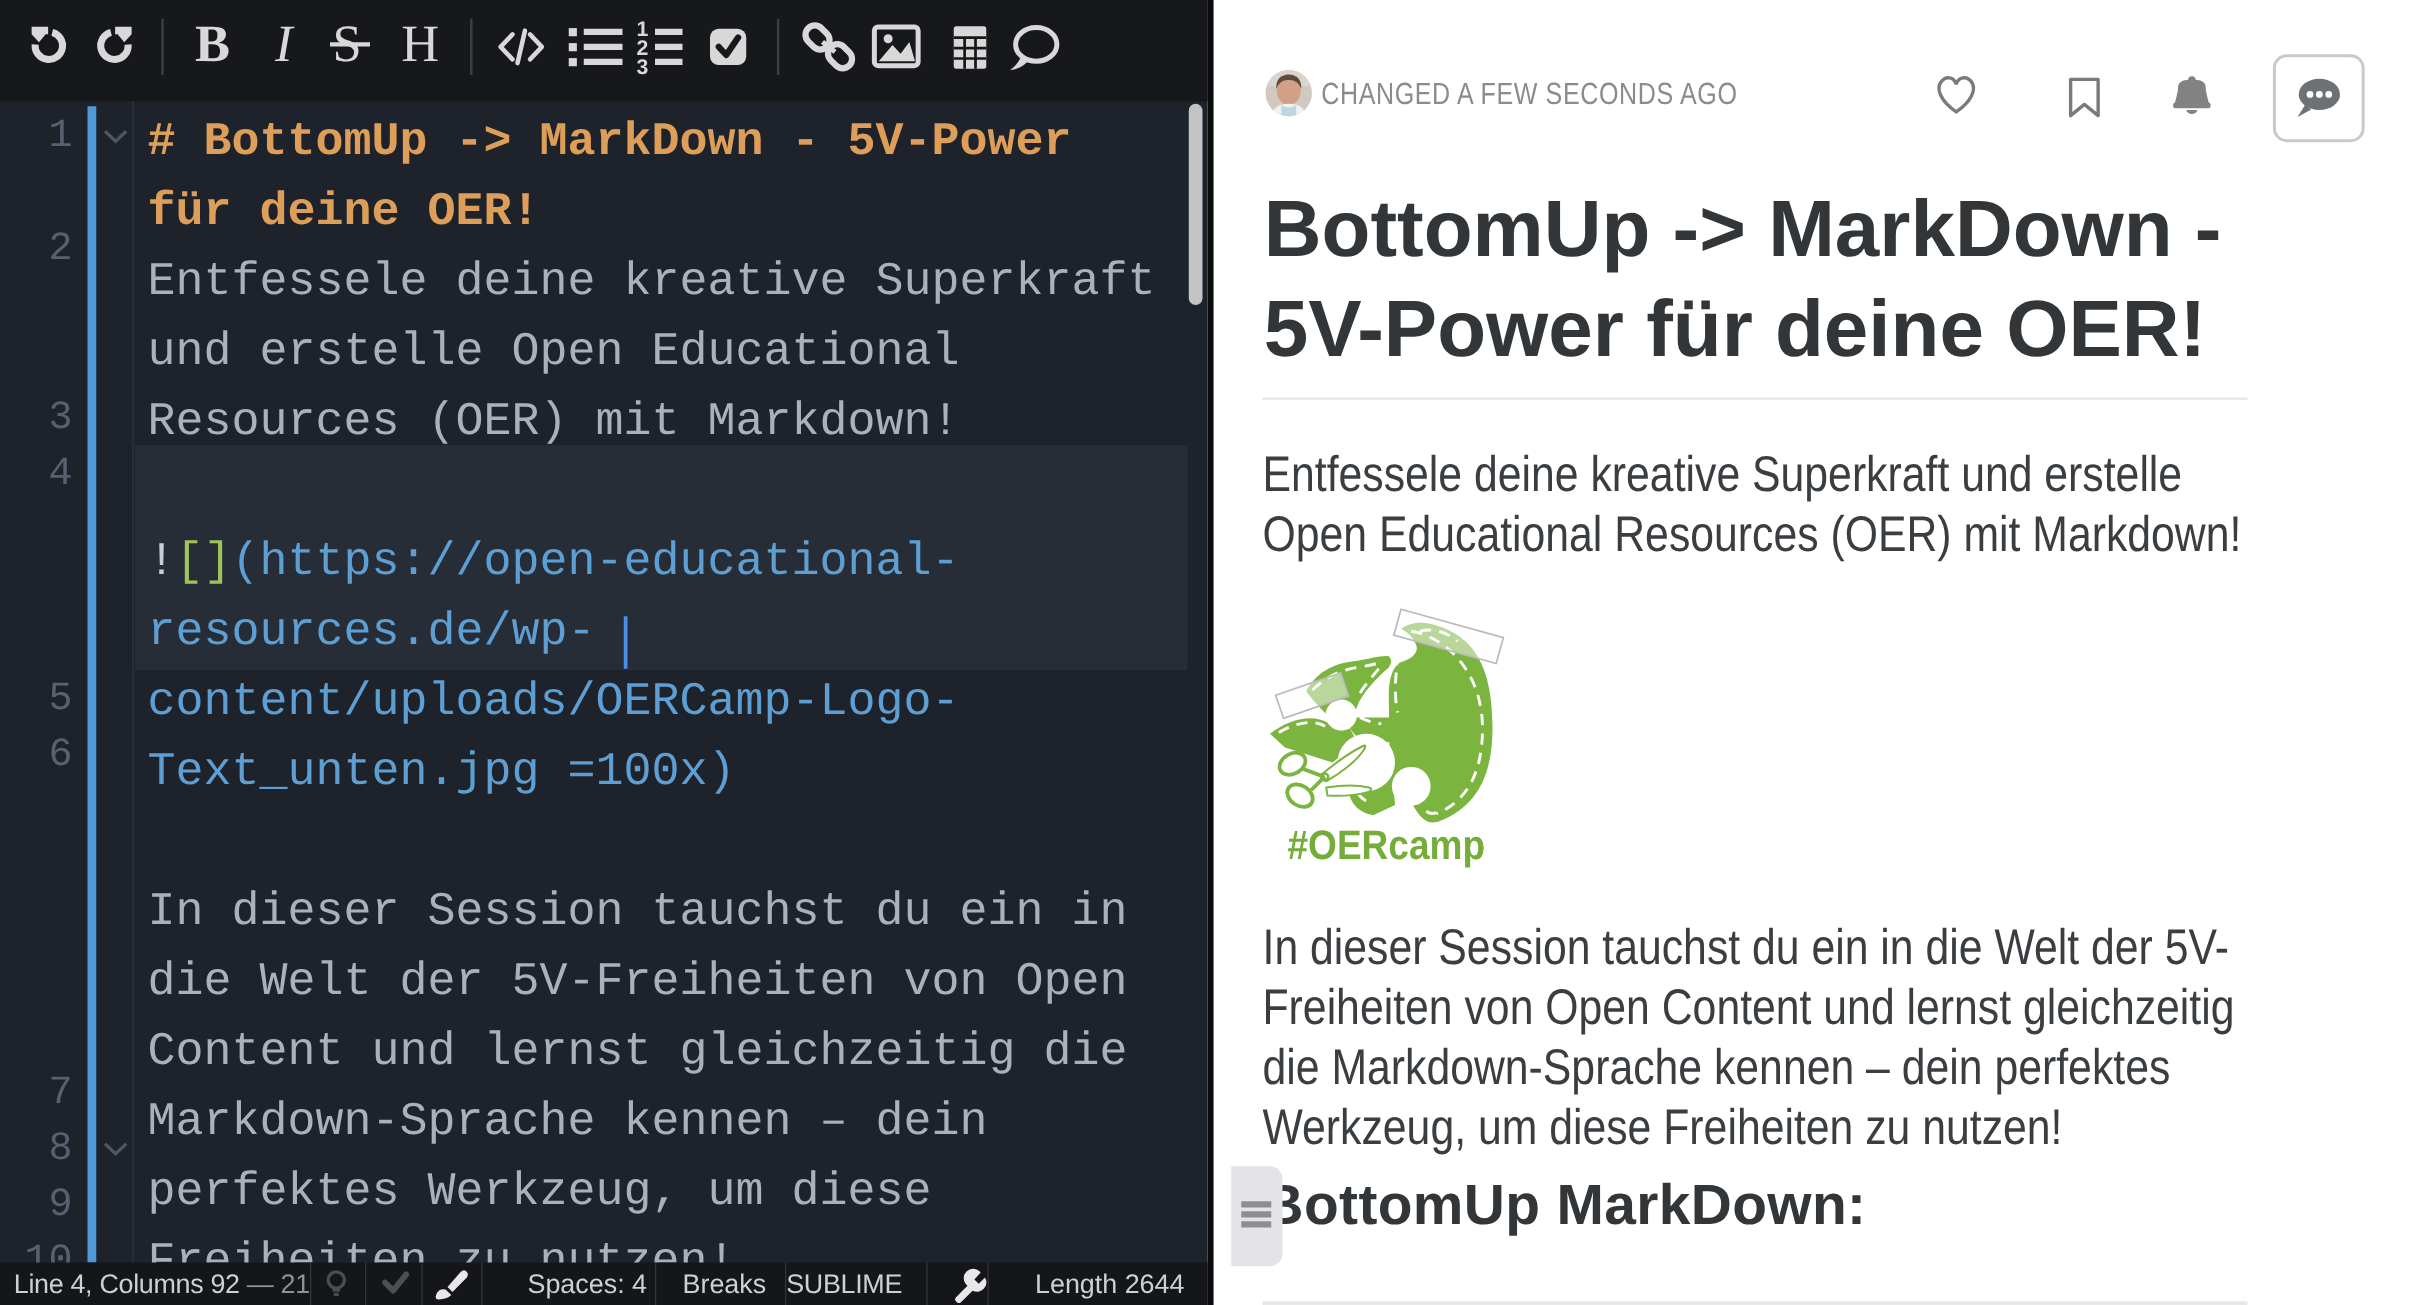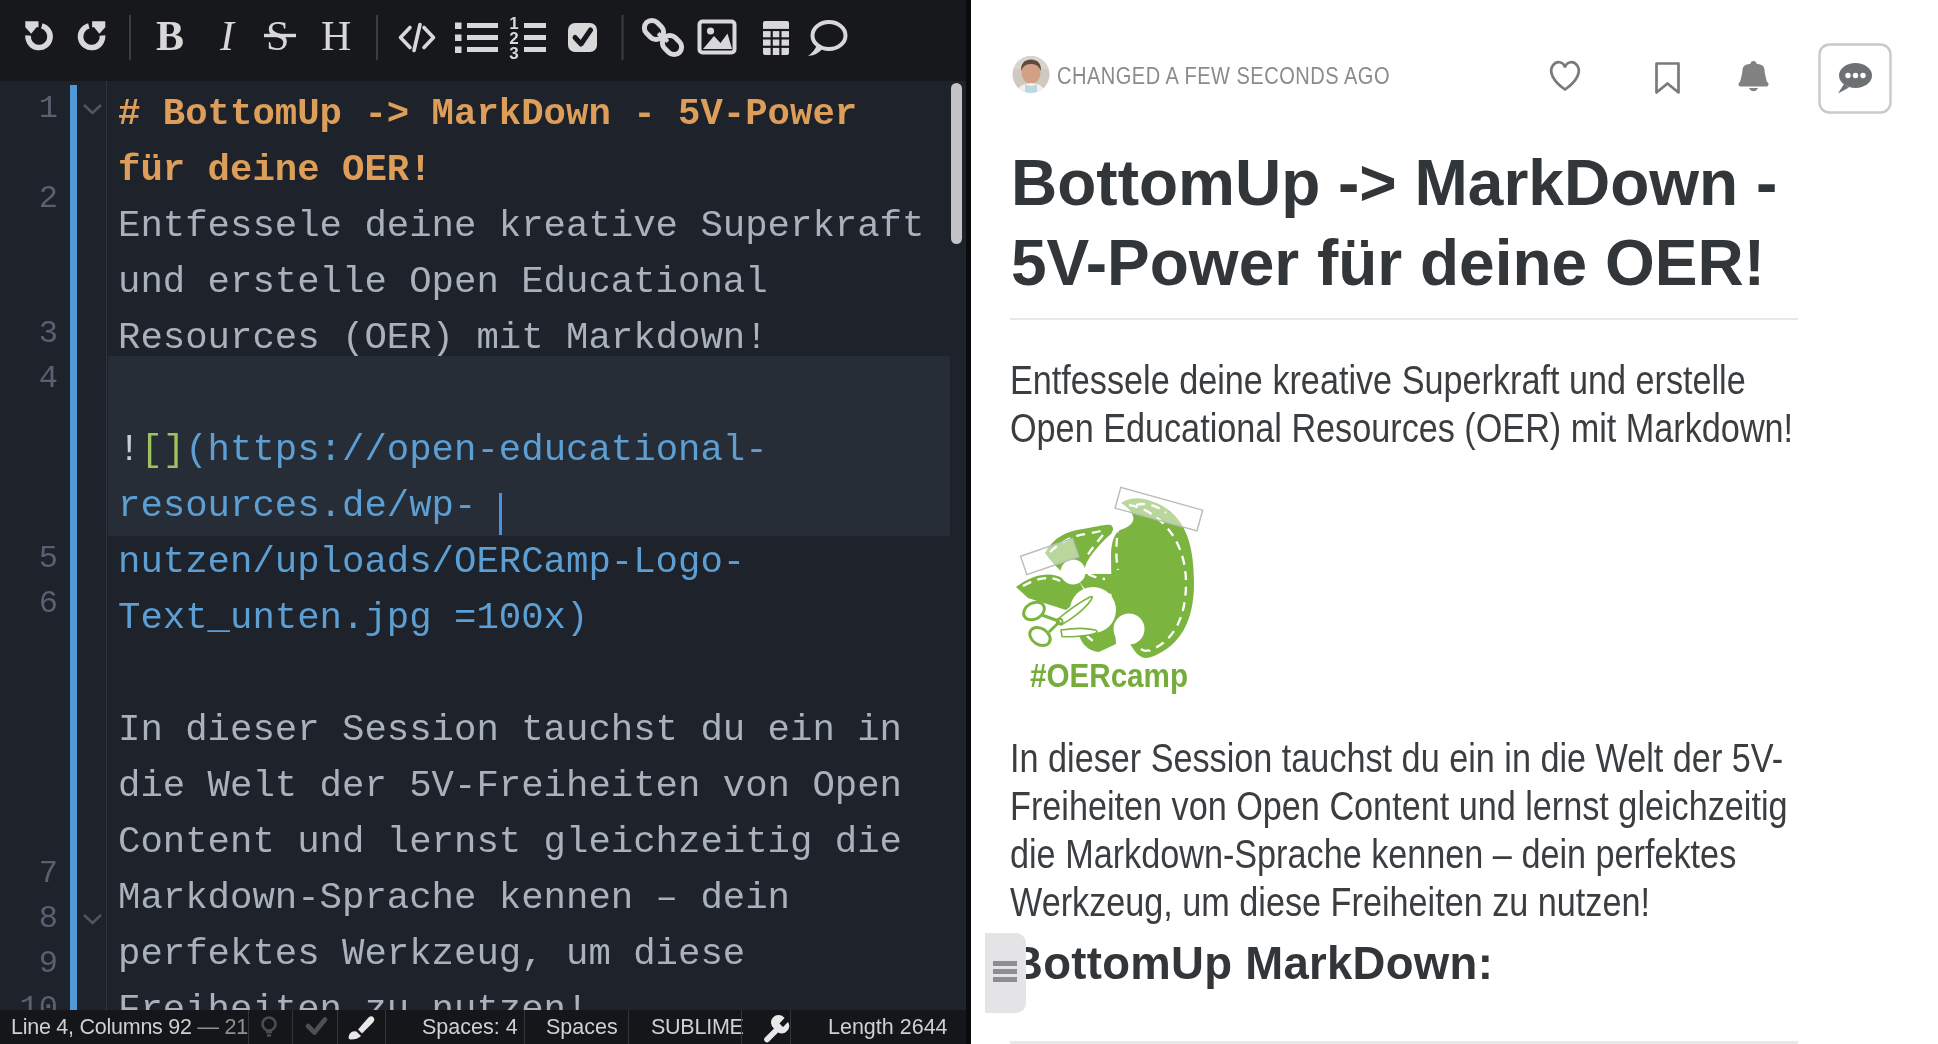--- a/index.html
+++ b/index.html
@@ -142,21 +142,21 @@
   <polyline points="84,915 92.5,923 101,915" fill="none" stroke="#4f5660" stroke-width="2.6"></polyline>
 </svg>
 <div class="abs" id="code"><span class="org"># BottomUp -&gt; MarkDown - 5V-Power</span>
 <span class="org">für deine OER!</span>
 Entfessele deine kreative Superkraft
 und erstelle Open Educational
 Resources (OER) mit Markdown!
 
 <span class="wht">!</span><span class="grn">[]</span><span class="blu">(https://open-educational-</span>
 <span class="blu">resources.de/wp-</span>
-<span class="blu">nutzen/uploads/OERCamp-Logo-</span>
+<span class="blu">content/uploads/OERCamp-Logo-</span>
 <span class="blu">Text_unten.jpg =100x)</span>
 
 In dieser Session tauchst du ein in
 die Welt der 5V-Freiheiten von Open
 Content und lernst gleichzeitig die
 Markdown-Sprache kennen – dein
 perfektes Werkzeug, um diese
 Freiheiten zu nutzen!
 
 <span class="org">## BottomUp OERcamp:</span>
@@ -165,23 +165,23 @@
 <div class="abs" id="cursor"></div>
 <div class="abs" id="sthumb"></div>
 <div class="abs" id="statusbar">
   <span class="stxt" style="left:11px; letter-spacing:-0.25px">Line 4, Columns 92 <span style="color:#8f9193">— 21</span></span>
   <span class="ssep" style="left:248px"></span>
   <span class="ssep" style="left:292px"></span>
   <span class="ssep" style="left:337px"></span>
   <span class="ssep" style="left:385px"></span>
   <span class="stxt" style="left:422px">Spaces: 4</span>
   <span class="ssep" style="left:524px"></span>
-  <span class="stxt" style="left:546px">Spaces</span>
+  <span class="stxt" style="left:546px">Breaks</span>
   <span class="ssep" style="left:628px"></span>
-  <span class="stxt" style="left:651px; letter-spacing:-0.25px">SUBLIME</span>
+  <span class="stxt" style="left:629px; letter-spacing:-0.25px">SUBLIME</span>
   <span class="ssep" style="left:741px"></span>
   <span class="ssep" style="left:790px"></span>
   <span class="stxt" style="left:828px">Length 2644</span>
 </div>
 <svg class="abs" width="966" height="34" style="left:0;top:1010px">
 
   <g stroke="#4a4d50" fill="none" stroke-width="2.6">
     <circle cx="269" cy="14" r="6.5"></circle>
     <line x1="266" y1="22" x2="272" y2="22"></line>
     <line x1="267" y1="25.5" x2="271" y2="25.5"></line>

